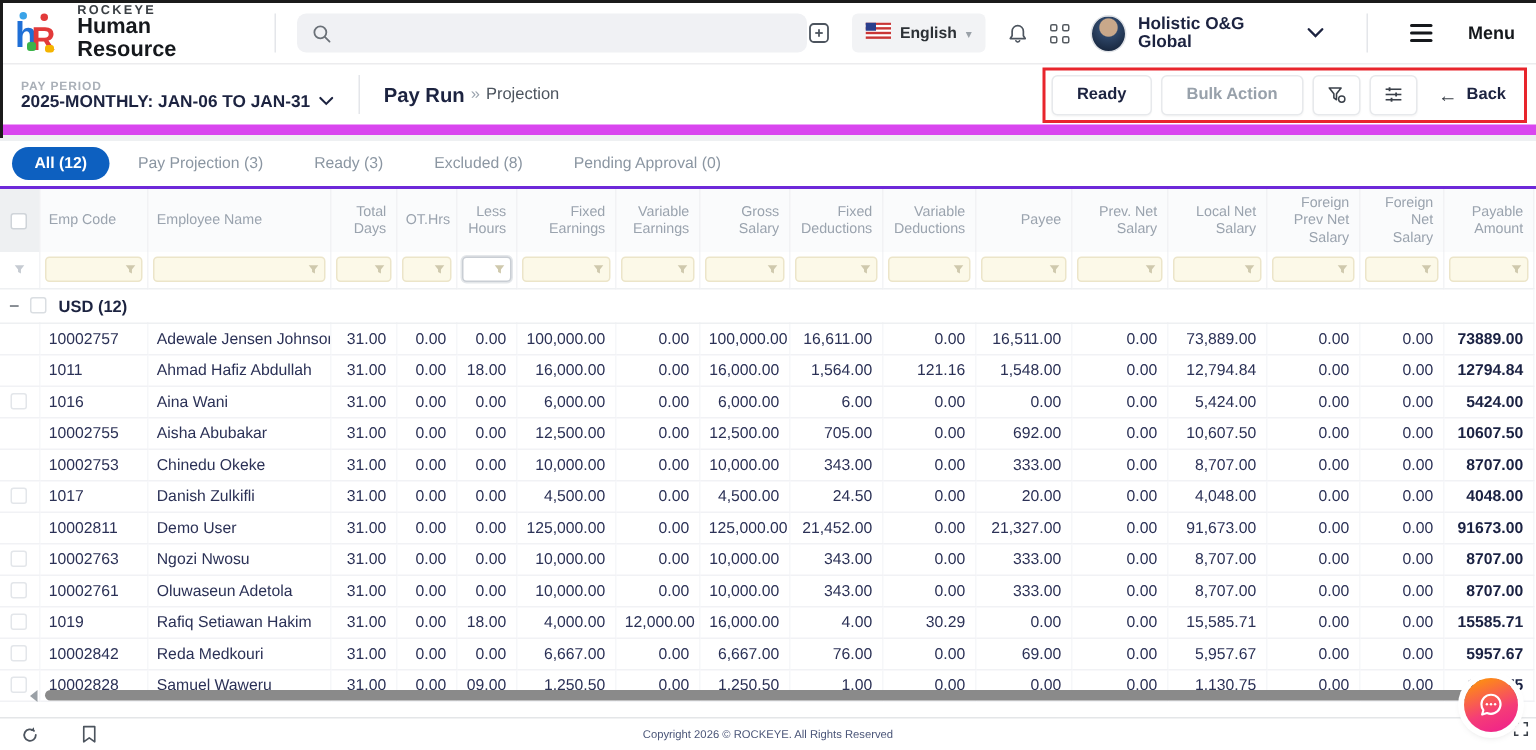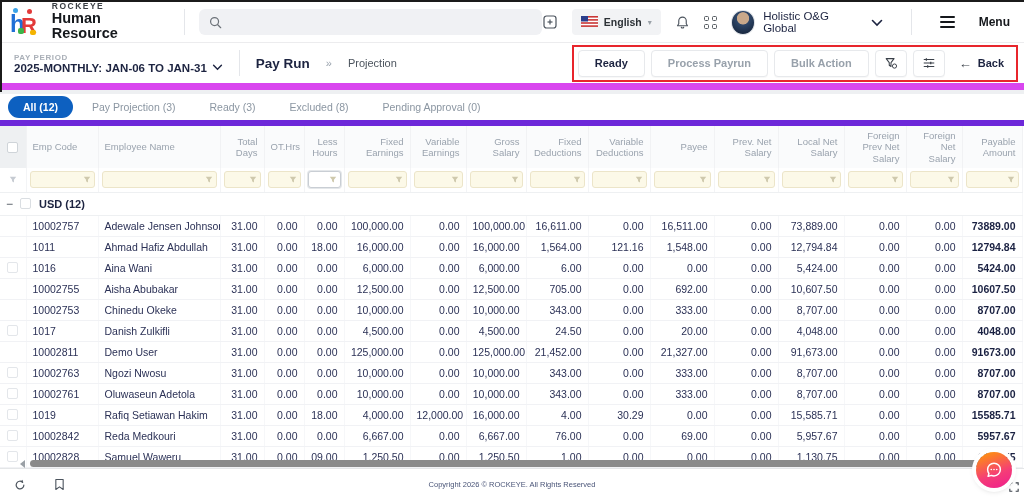--- a/index.html
+++ b/index.html
@@ -28,50 +28,50 @@
   .search-box { width:345px; height:26px; background:#f0f1f4; border-radius:6px; display:flex; align-items:center; padding:0 10px; gap:6px; }
   .search-box input { border:none; outline:none; background:transparent; font-size:11px; flex:1; font-family:inherit; color:#333; }
   .hdr-right { margin-left:auto; display:flex; align-items:center; gap:14px; }
   .icon-plain { display:flex; align-items:center; justify-content:center; cursor:pointer; }
   .lang-chip { display:flex; align-items:center; gap:6px; background:#f2f3f5; border-radius:4px; padding:4px 9px; cursor:pointer; }
   .lang-label { font-size:10.5px; color:#2c3136; font-weight:600; }
   .caret { font-size:8px; color:#9aa1a8; }
   .avatar { width:25px; height:25px; border-radius:50%;
     background:radial-gradient(circle at 50% 32%, #c9a88a 0 30%, #2e4668 34%, #17263d 85%); border:1px solid #dfe2e6; }
   .account { display:flex; align-items:center; gap:8px; cursor:pointer; }
-  .account-name { font-size:11.5px; font-weight:400; color:#1c2340; }
+  .account-name { font-size:11.5px; font-weight:700; color:#1c2340; }
   .menu-btn { display:flex; align-items:center; gap:24px; cursor:pointer; }
   .menu-label { font-size:12px; font-weight:800; color:#15181c; }
   .hamburger { display:flex; flex-direction:column; gap:3px; }
   .hamburger span { width:15px; height:2px; background:#15181c; border-radius:1px; }
   .apps-grid { display:grid; grid-template-columns:5px 5px; grid-gap:3px; }
   .apps-grid span { width:5px; height:5px; border:1.4px solid #555b61; border-radius:1.5px; }
 
   
   .period-bar { height:48px; background:#fff; border-top:1px solid #ececee; border-bottom:7px solid #d946ef;
     display:flex; align-items:center; padding:0 6px 0 14px; }
   .pp-label { font-size:8px; letter-spacing:.6px; color:#aab0b8; font-weight:600; }
   .pp-value { font-size:11.5px; font-weight:800; color:#1c2340; display:flex; align-items:center; gap:5px; cursor:pointer; }
-  .bc { display:flex; align-items:center; gap:16px; }
+  .bc { display:flex; align-items:center; gap:4px; }
   .bc-primary { font-size:13.5px; font-weight:800; color:#1c2340; }
   .bc-sep { font-size:11px; color:#9aa3ae; }
   .bc-secondary { font-size:11px; color:#4c545e; }
   .actions-wrap { margin-left:auto; display:flex; align-items:center; gap:6px;
     border:2px solid #e8252c; padding:3px 4px; }
   .btn { height:27px; background:#fff; border:1px solid #e7e9ec; border-radius:4px; font-family:inherit;
     font-size:11px; padding:0 16px; cursor:pointer; box-shadow:0 1px 1px rgba(0,0,0,.03); }
   .btn-primary { font-weight:800; color:#1c2340; }
   .btn-muted { color:#98a1ab; font-weight:600; }
   .btn-icon { width:32px; padding:0; display:flex; align-items:center; justify-content:center; }
   .btn-back { border:none; box-shadow:none; font-weight:700; color:#1c2340; display:flex; align-items:center; gap:6px; padding:0 8px; }
   .back-arrow { font-size:13px; color:#3a4049; }
 
   
   .tabs-gap { height:4px; background:#eef0f2; }
-  .tabs-bar { background:#fff; height:32px; display:flex; align-items:center; padding:0 8px; gap:4px; border-bottom:6px solid #6d28d9; }
+  .tabs-bar { background:#fff; height:32px; display:flex; align-items:center; padding:0 8px; gap:4px; border-bottom:2px solid #6d28d9; }
   .tab { font-size:10.5px; color:#8b96a2; padding:5px 15px; border-radius:14px; cursor:pointer; white-space:nowrap; }
   .tab.active { background:#0d60c0; color:#fff; font-weight:700; }
 
   
   .table-area { background:#fff; position:relative; height:352px; }
   table { border-collapse:collapse; table-layout:fixed; width:1022px; }
   thead th { background:#fafbfc; color:#9aa3ae; font-weight:400; font-size:9.5px; line-height:1.2;
     padding:4px 6px; height:32px; border-right:1px solid #f1f2f4; vertical-align:middle; }
   thead th.l { text-align:left; } thead th.r { text-align:right; }
   th.cbcol { background:#eef0f2; }
@@ -90,21 +90,21 @@
   tbody td.l { text-align:left; } tbody td.r { text-align:right; }
   tbody td.payable { font-weight:800; color:#1a2142; }
   .row-cb { width:11px; height:11px; border:1px solid #e3e6ea; border-radius:2px; background:#fff; margin:0 auto; cursor:pointer; }
 
   
   .hscroll { position:absolute; left:30px; right:10px; top:334px; height:7px; background:#8a8a8a; border-radius:4px; cursor:pointer; }
   .hscroll-arrow { position:absolute; left:20px; top:334px; width:0; height:0; border-top:4px solid transparent;
     border-bottom:4px solid transparent; border-right:5px solid #9aa0a6; cursor:pointer; }
 
   
-  .app-footer { position:absolute; left:0; right:0; bottom:0; height:32px; background:#fff; border-top:1px solid #e4e6e8;
+  .app-footer { position:absolute; left:0; right:0; bottom:0; height:22px; background:#fff; border-top:1px solid #e4e6e8;
     display:flex; align-items:center; padding:0 14px; }
   .foot-icons { display:flex; align-items:center; gap:28px; }
   .copyright { position:absolute; left:0; right:0; text-align:center; font-size:7.5px; color:#4a5578; }
   .expand-ic { position:absolute; right:5px; bottom:4px; cursor:pointer; }
   .chat-fab { position:absolute; right:12px; bottom:12px; width:36px; height:36px; border-radius:50%;
     background:linear-gradient(160deg,#ff9d00 0%,#f53d77 60%,#ef1d8e 100%);
     box-shadow:0 0 0 4px #fff, 0 2px 6px rgba(0,0,0,.25);
     display:flex; align-items:center; justify-content:center; cursor:pointer; z-index:20; }
 </style>
 </head>
@@ -203,21 +203,20 @@
     </div>
   </div>
   <div class="vdiv" style="margin:0 16px;"></div>
   <div class="bc">
     <span class="bc-primary">Pay Run</span>
     <span class="bc-sep">»</span>
     <span class="bc-secondary">Projection</span>
   </div>
   <div class="actions-wrap">
     <button class="btn btn-primary">Ready</button>
-    <button class="btn btn-muted">Process Payrun</button>
     <button class="btn btn-muted">Bulk Action</button>
     <button class="btn btn-icon">
       <svg width="14" height="14" viewBox="0 0 16 16">
           <path d="M2.5 3h9L8 7.5V12l-2-1.4V7.5L2.5 3z" fill="none" stroke="#3a4049" stroke-width="1.2" stroke-linejoin="round"></path>
           <circle cx="12" cy="11.5" r="2.4" fill="none" stroke="#3a4049" stroke-width="1.1"></circle>
         </svg>
     </button>
     <button class="btn btn-icon">
       <svg width="14" height="14" viewBox="0 0 16 16">
         <line x1="2" y1="4" x2="14" y2="4" stroke="#3a4049" stroke-width="1.2"></line>

